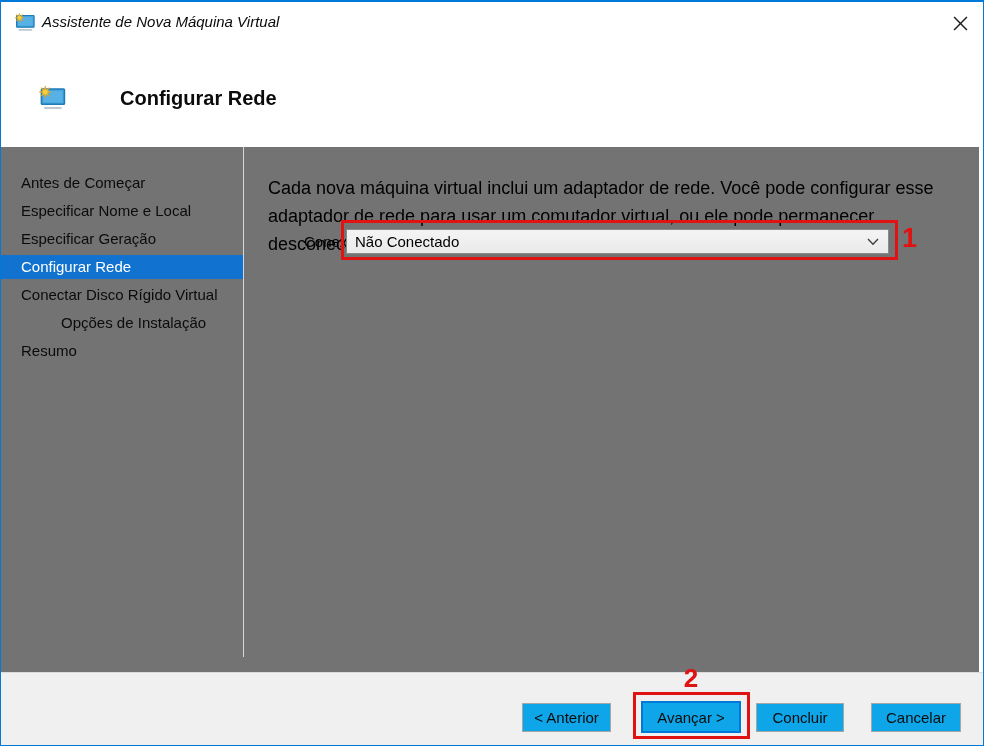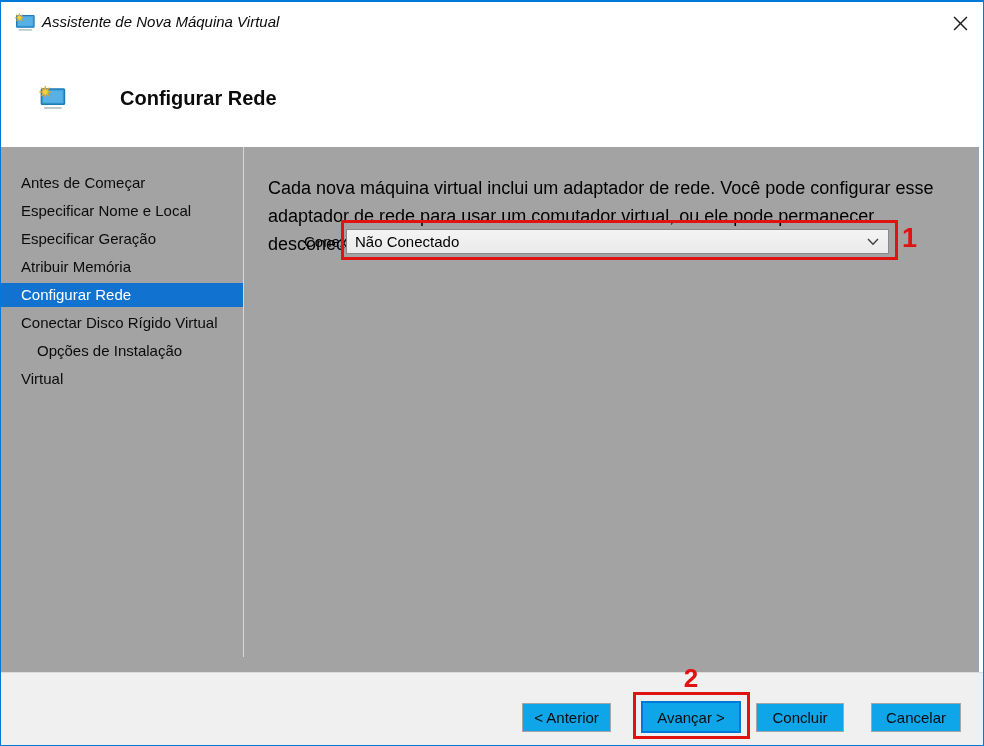--- a/index.html
+++ b/index.html
@@ -17,26 +17,26 @@
   .titlebar .win-title { position:absolute; left:41px; top:11px; font-size:15px; color:#0b0b0b; white-space:nowrap;font-style:italic; }
   .close-btn { position:absolute; top:7px; right:6px; width:34px; height:28px;
     display:flex; align-items:center; justify-content:center; cursor:pointer; background:transparent; border:none; }
 
   
   .header { position:absolute; top:43px; left:0; right:0; height:102px; background:#fff; }
   .header .page-icon { position:absolute; left:37px; top:39px; width:29px; height:27px; }
   .header .page-title { position:absolute; left:119px; top:42px; font-size:20px; font-weight:bold; color:#0b0b0b; }
 
   
-  .body { position:absolute; top:145px; left:0; right:4px; height:525px; background:#a3a3a3; }
+  .body { position:absolute; top:145px; left:0; right:4px; height:525px; background:#737373; }
   .sidebar { position:absolute; left:0; top:0; width:243px; height:510px; border-right:1px solid #d8d8d8; }
   .sidebar ul { list-style:none; padding-top:21px; }
   .sidebar li { height:24px; line-height:24px; margin:3px 0 4px 0; padding-left:20px;
     font-size:15px; color:#0b0b0b; white-space:nowrap; cursor:default; }
-  .sidebar li.indent { padding-left:36px; }
+  .sidebar li.indent { padding-left:60px; }
   .sidebar li.selected { background:#1173cf; color:#fff; }
 
   .main { position:absolute; left:243px; top:0; right:0; bottom:0; }
   .description { position:absolute; left:24px; top:27px; width:700px; font-size:18px; line-height:28px; color:#000; }
   .conn-label { position:absolute; left:24px; top:86px; font-size:15px; color:#000;margin-left:36px; }
   .combobox { position:absolute; left:102px; top:82px; width:543px; height:25px;
     border:1px solid #8a8a8a; background:linear-gradient(#f4f4f4,#eaeaea);
     display:flex; align-items:center; padding:0 26px 0 8px; font-size:15px; cursor:default; }
   .combobox .chevron { position:absolute; right:9px; top:8px; }
 
@@ -93,25 +93,24 @@
     <span class="page-title">Configurar Rede</span>
   </div>
 
   <div class="body">
 
     <div class="sidebar">
       <ul>
         <li>Antes de Começar</li>
         <li>Especificar Nome e Local</li>
         <li>Especificar Geração</li>
-        <li>Atribuir Memória</li>
         <li class="selected">Configurar Rede</li>
         <li>Conectar Disco Rígido Virtual</li>
         <li class="indent">Opções de Instalação</li>
-        <li>Virtual</li>
+        <li>Resumo</li>
       </ul>
     </div>
 
     <div class="main">
       <div class="description">Cada nova máquina virtual inclui um adaptador de rede. Você pode configurar esse adaptador de rede para usar um comutador virtual, ou ele pode permanecer desconectado.</div>
       <span class="conn-label">Conexão:</span>
       <div class="combobox" role="combobox" aria-expanded="false">
         <span>Não Conectado</span>
         <svg class="chevron" width="12" height="8" viewBox="0 0 12 8">
           <polyline points="1,1 6,6.2 11,1" fill="none" stroke="#3f3f3f" stroke-width="1.4"></polyline>

